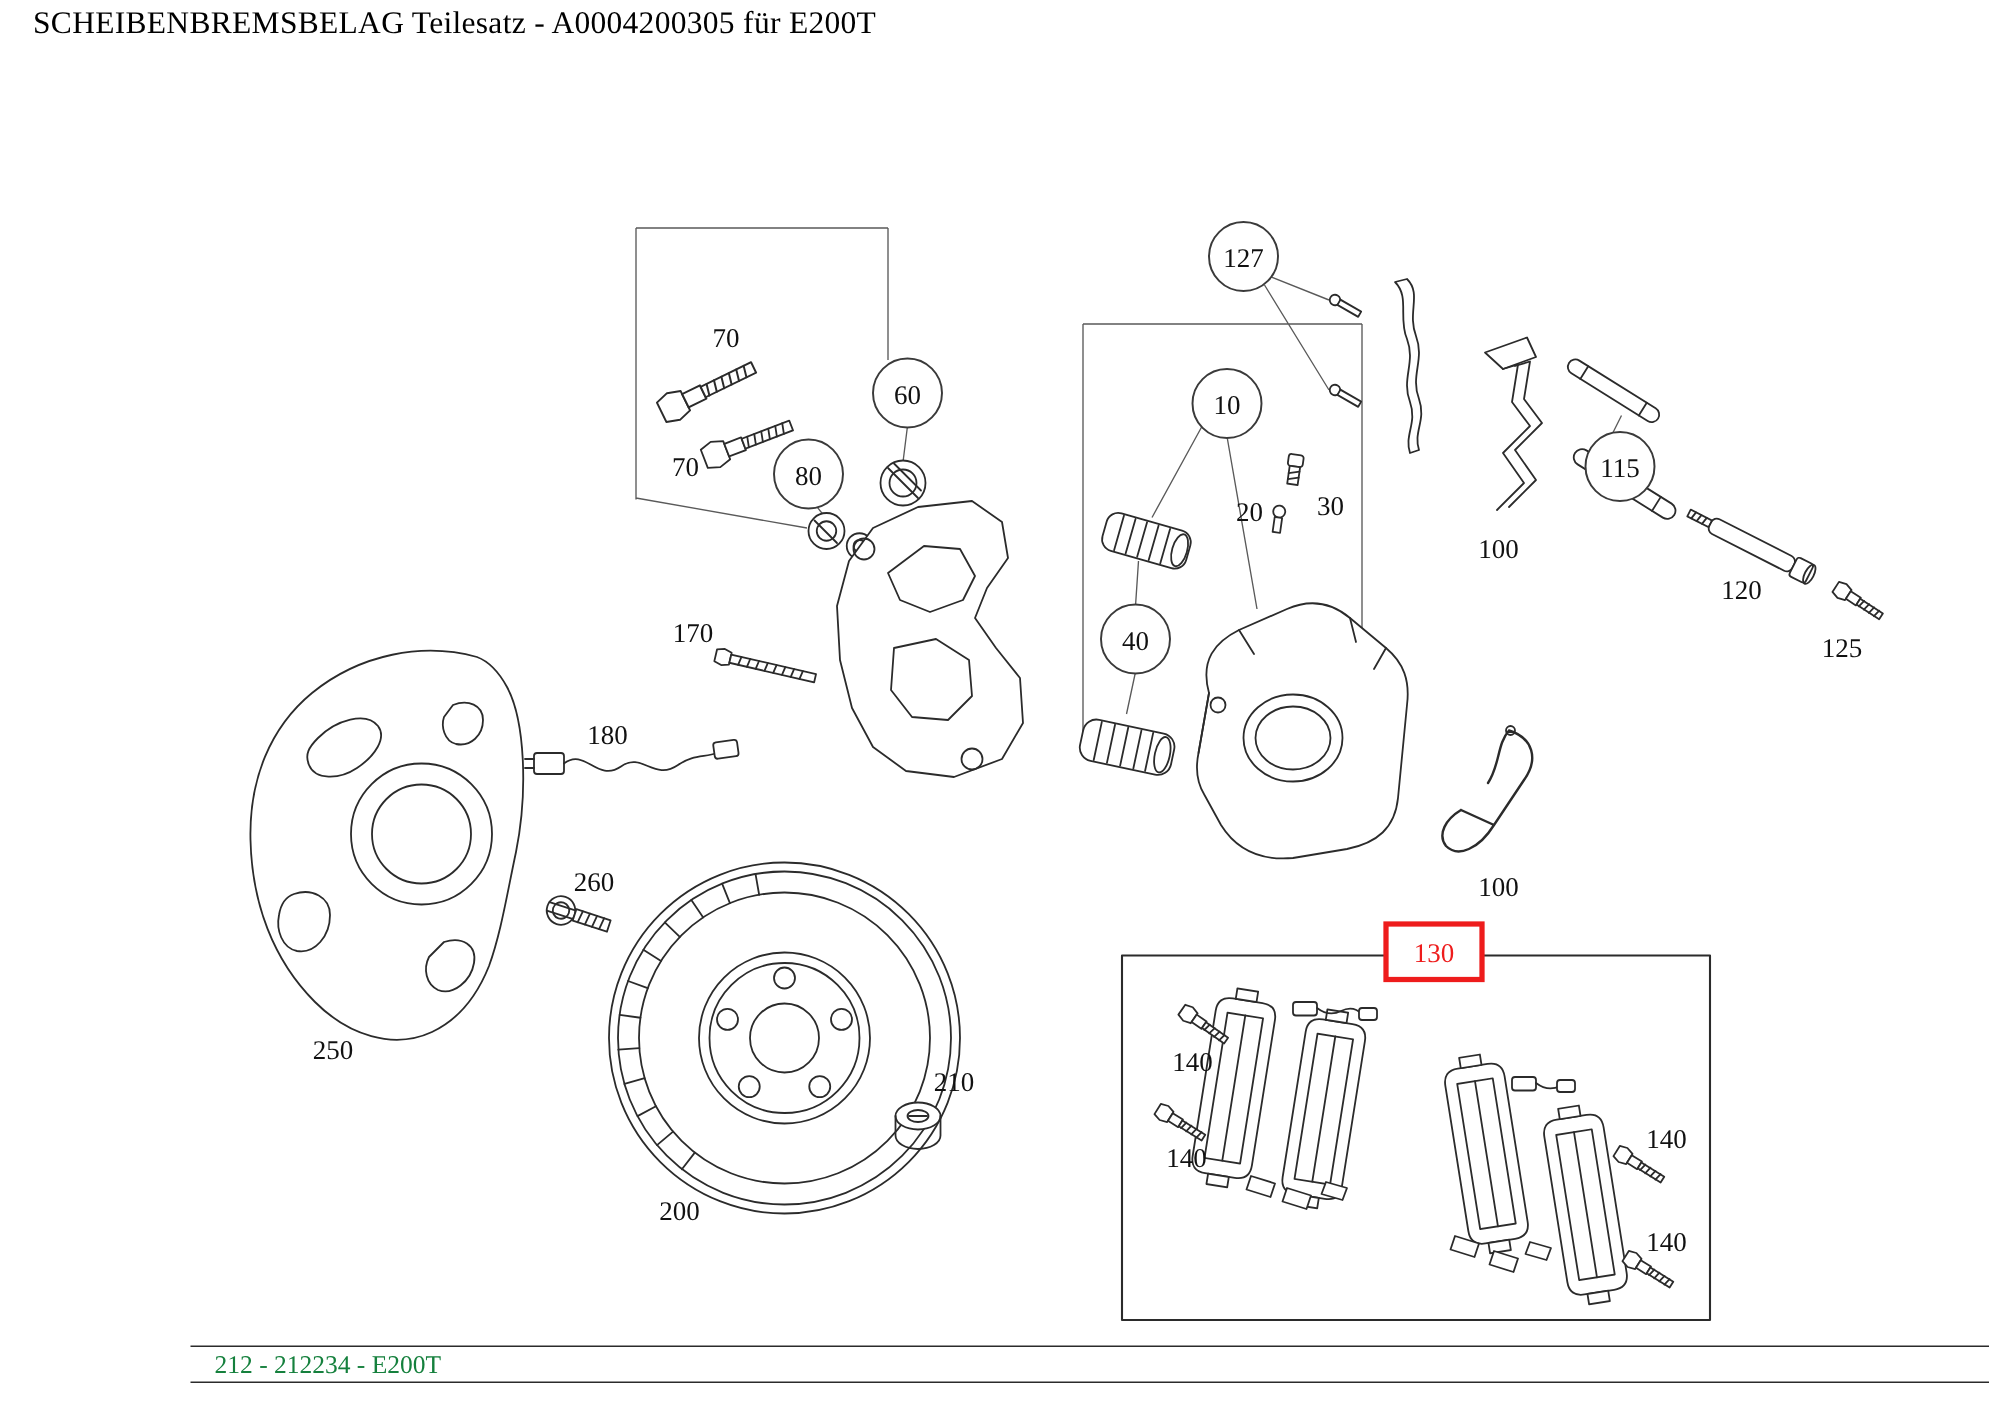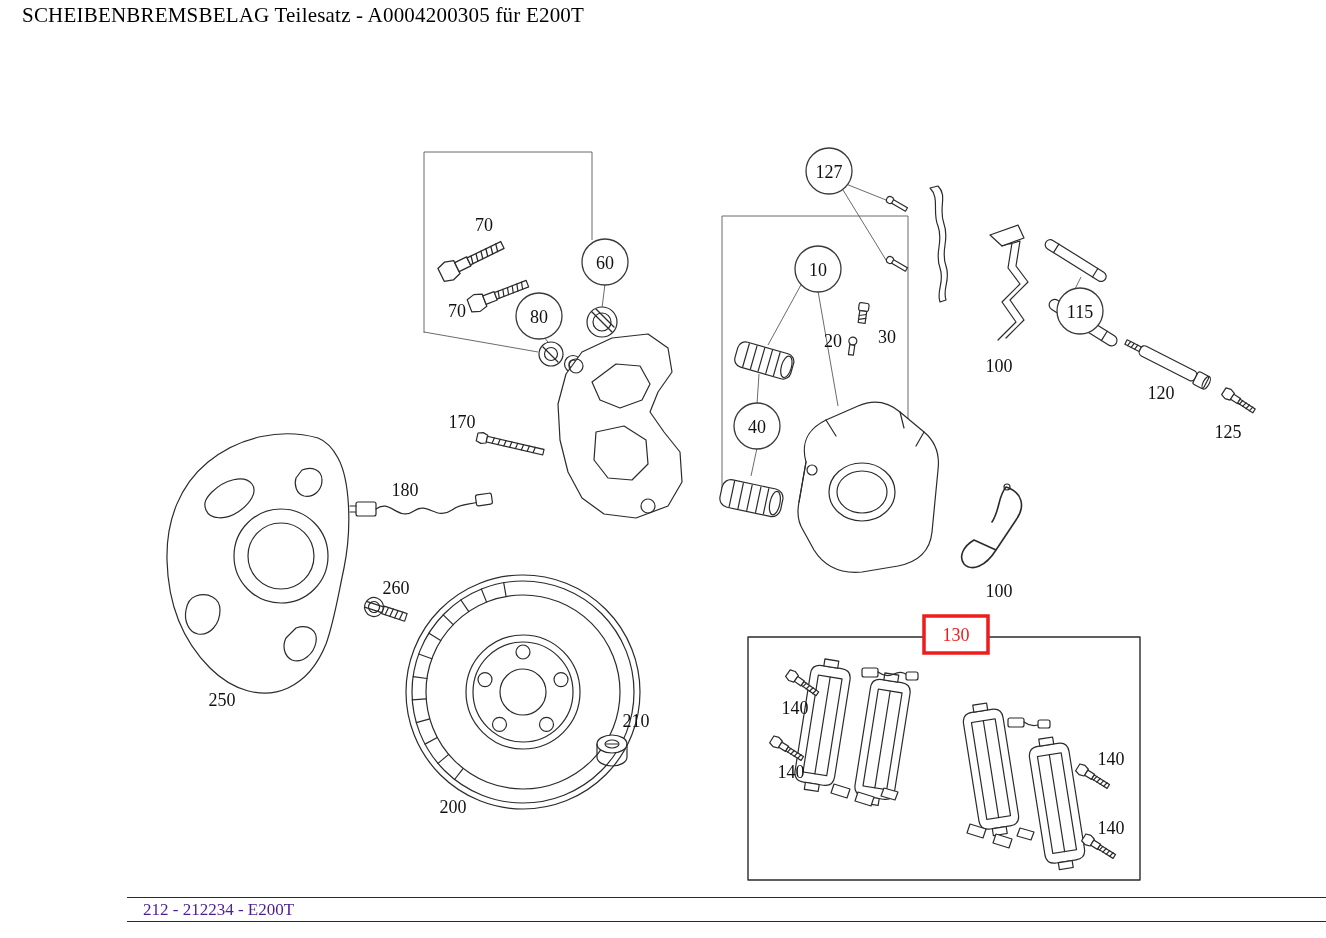--- a/index.html
+++ b/index.html
@@ -12,21 +12,21 @@
   }
   .page-title{
     position:absolute;left:22px;top:3px;margin:0;
     font-weight:400;font-size:21px;color:#000;
     font-family:"Liberation Serif", serif;
     letter-spacing:.2px;white-space:nowrap;
   }
   .footer-rule{position:absolute;left:127px;right:0;height:0;border-top:1.2px solid #2b2b2b;}
   .footer-rule-top{top:897px;}
   .footer-rule-bottom{top:921px;}
-  .footer-text{position:absolute;left:143px;top:900px;font-size:17px;color:#4c1d95;white-space:nowrap;}
+  .footer-text{position:absolute;left:143px;top:900px;font-size:17px;color:#15803d;white-space:nowrap;}
   svg.diagram{position:absolute;left:0;top:0;}
   .draw{stroke:#2b2b2b;stroke-width:1.2;fill:none;stroke-linecap:round;stroke-linejoin:round;}
   .lead{stroke:#5a5a5a;stroke-width:0.9;fill:none;}
   .callout-circle{fill:#fff;stroke:#3a3a3a;stroke-width:1.3;}
   .plabel{font-family:"Liberation Serif", serif;font-size:18px;fill:#111;text-anchor:middle;}
   .plabel-red{fill:#ee1c1c;}
   .hl-box{fill:#fff;stroke:#ee1c1c;stroke-width:3.5;}
 </style>
 </head>
 <body>

